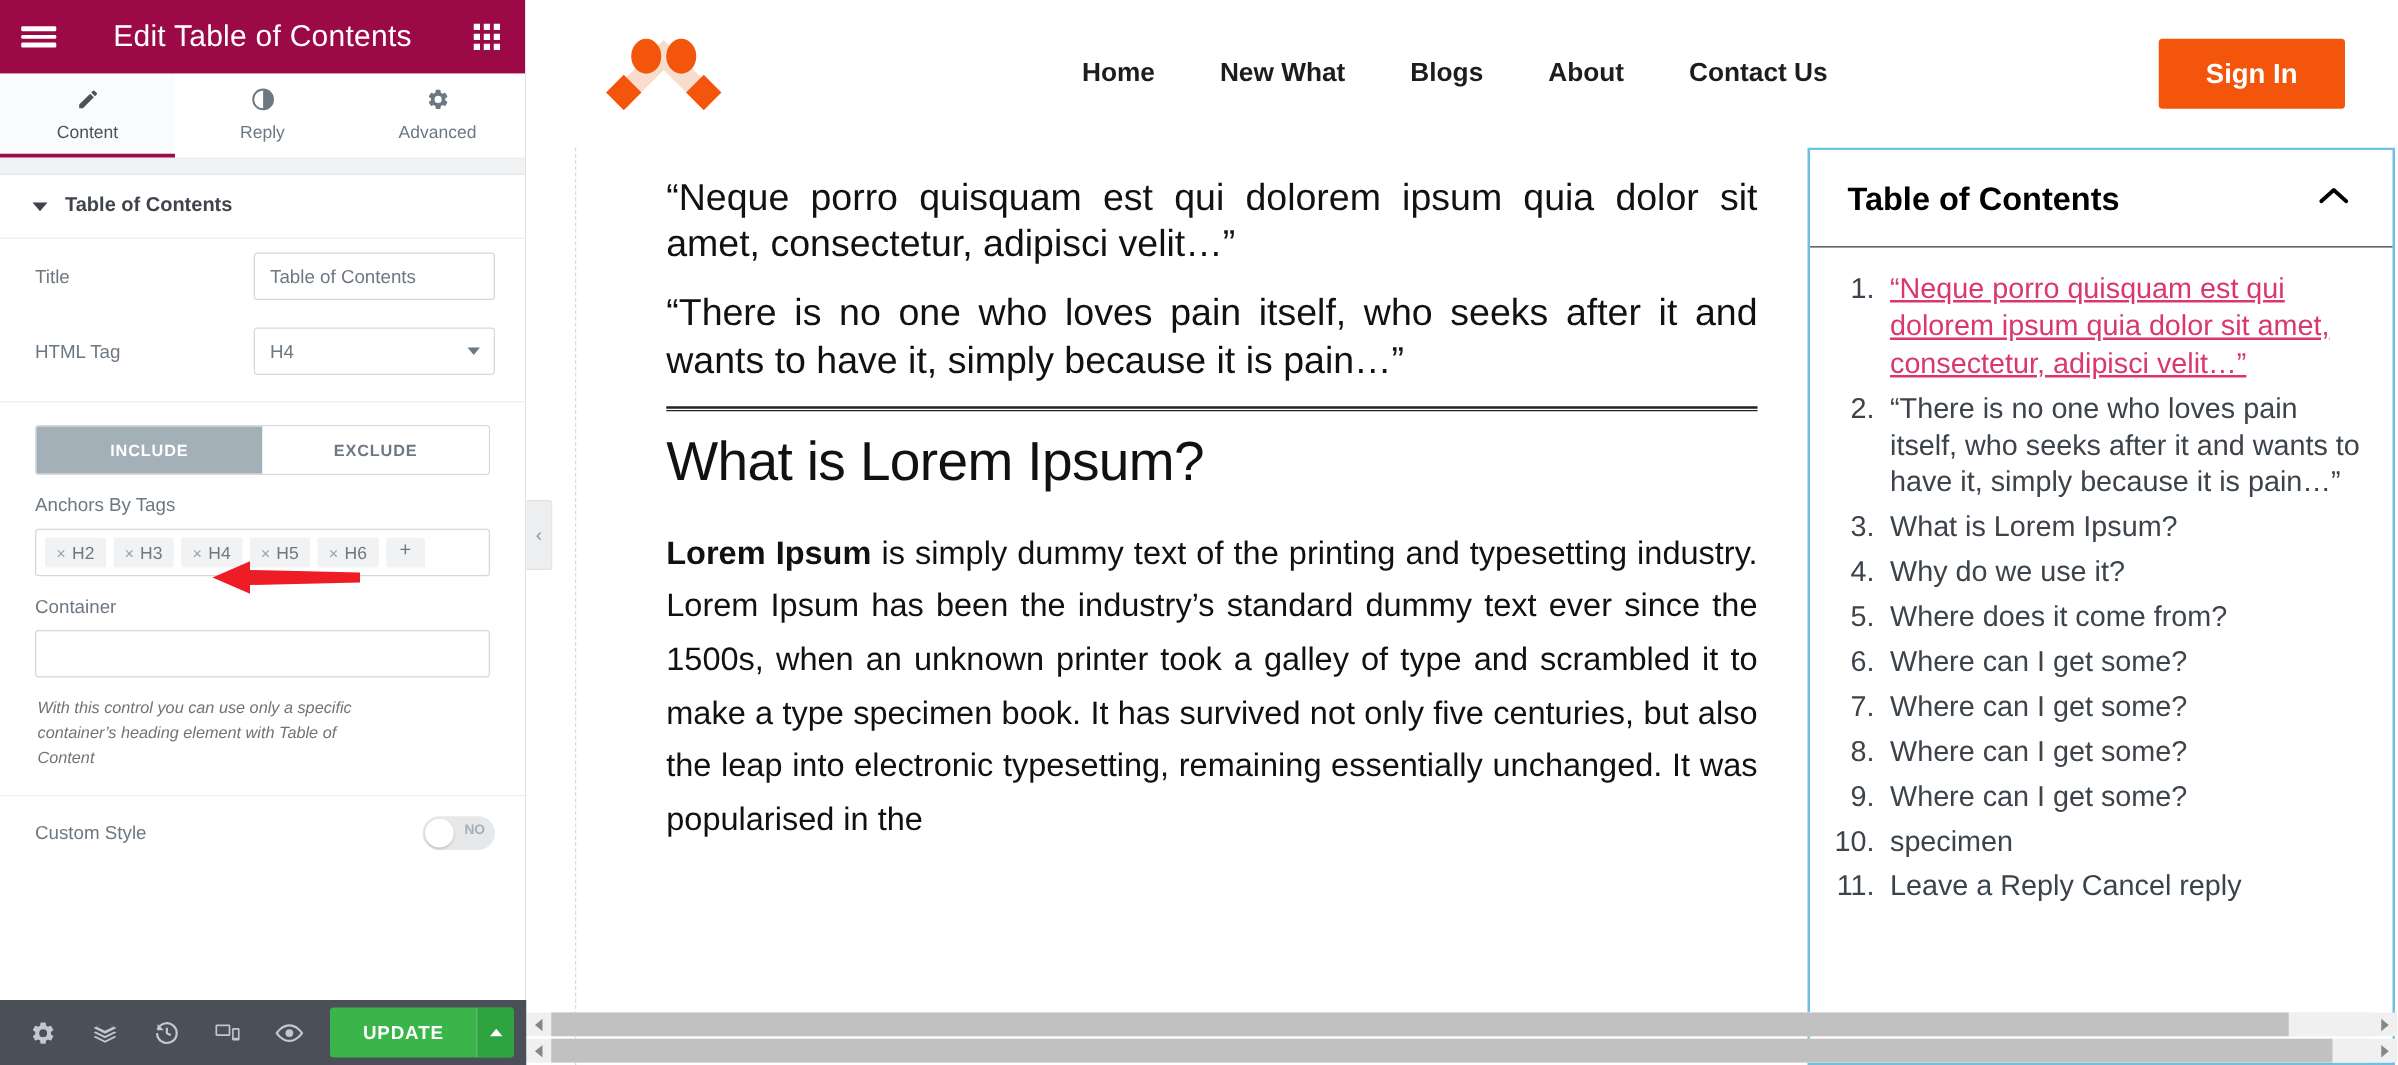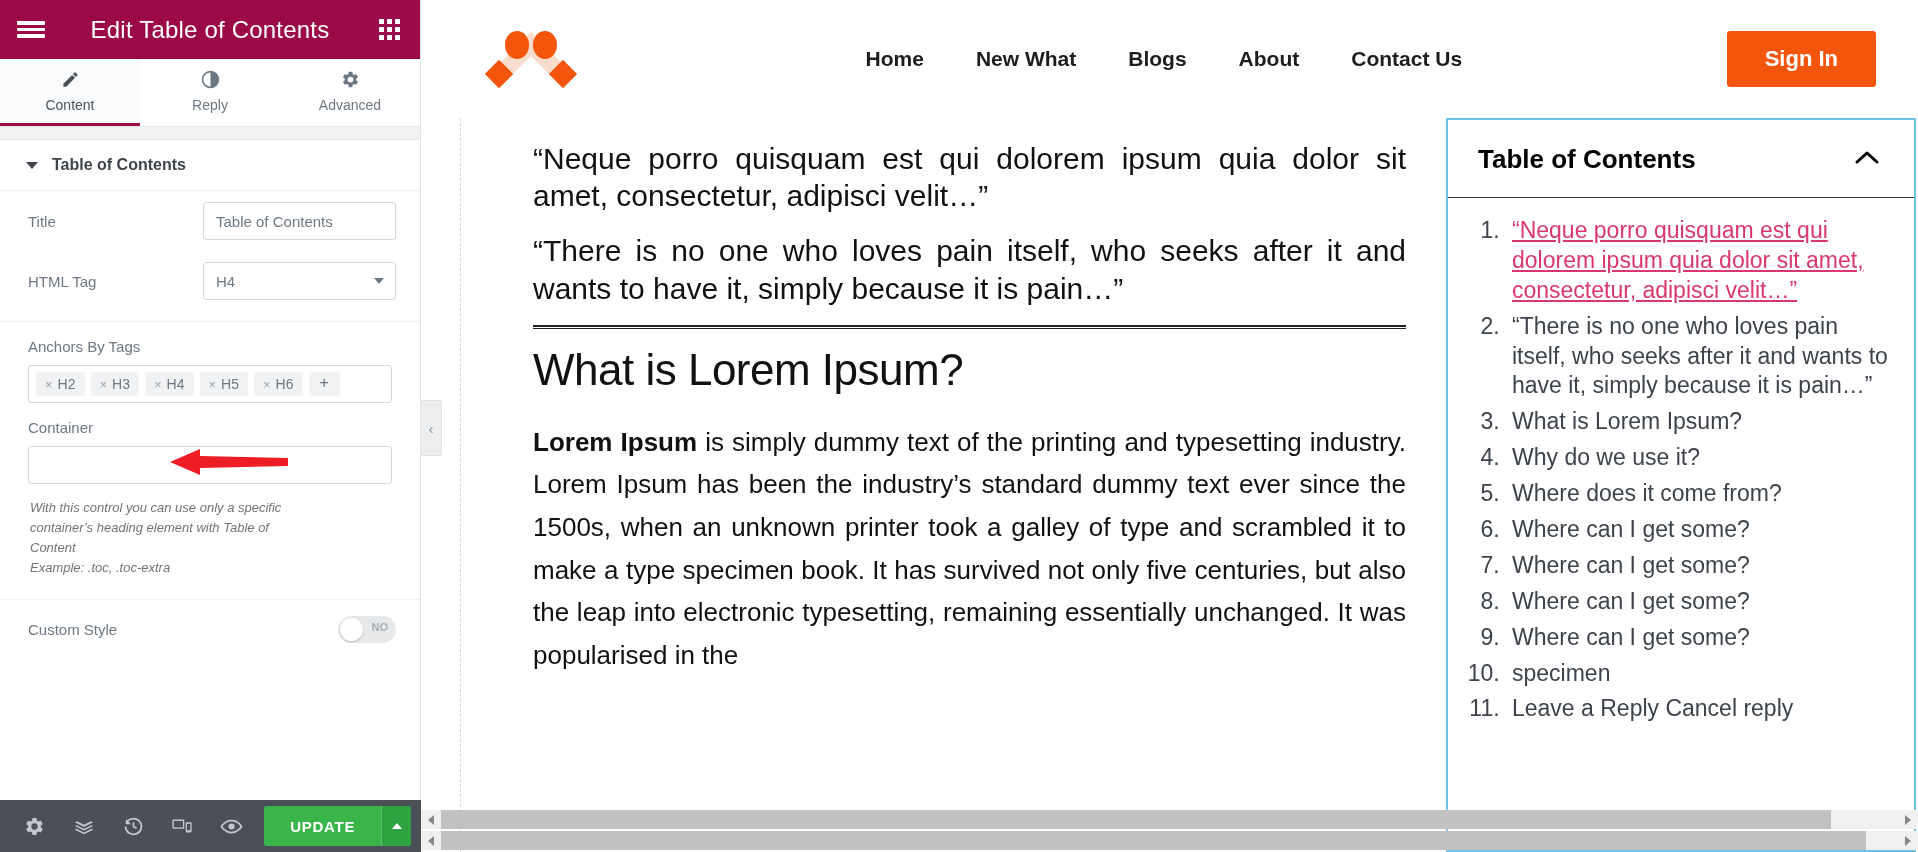--- a/index.html
+++ b/index.html
@@ -291,20 +291,26 @@
       <div class="ctrl-row">
         <div class="ctrl-label">HTML Tag</div>
         <div class="ctrl-field select-wrap">
           <input class="select-input" type="text" readonly="" value="H4" style="">
           <span class="chev"></span>
         </div>
       </div>
 
       <div class="divider"></div>
 
+      <div class="seg-wrap">
+        <div class="seg">
+          <div class="on">INCLUDE</div>
+          <div>EXCLUDE</div>
+        </div>
+      </div>
 
       <div class="field-block">
         <div class="field-title">Anchors By Tags</div>
         <div class="tagbox">
           <span class="tag">
               <span class="x">×</span>
               <span>H2</span>
             </span>
           <span class="tag">
               <span class="x">×</span>
@@ -328,21 +334,20 @@
 
       <div class="field-block">
         <div class="field-title">Container</div>
         <input class="text-input" type="text" value="" style="">
       </div>
 
       <div class="help">
         <div>With this control you can use only a specific</div>
         <div>container’s heading element with Table of</div>
         <div>Content</div>
-        <div>Example: .toc, .toc-extra</div>
       </div>
 
       <div class="block-end"></div>
 
       <div class="toggle-row">
         <div class="ctrl-label">Custom Style</div>
         <div class="switch">
           <span class="knob"></span>
           <span class="txt">NO</span>
         </div>

